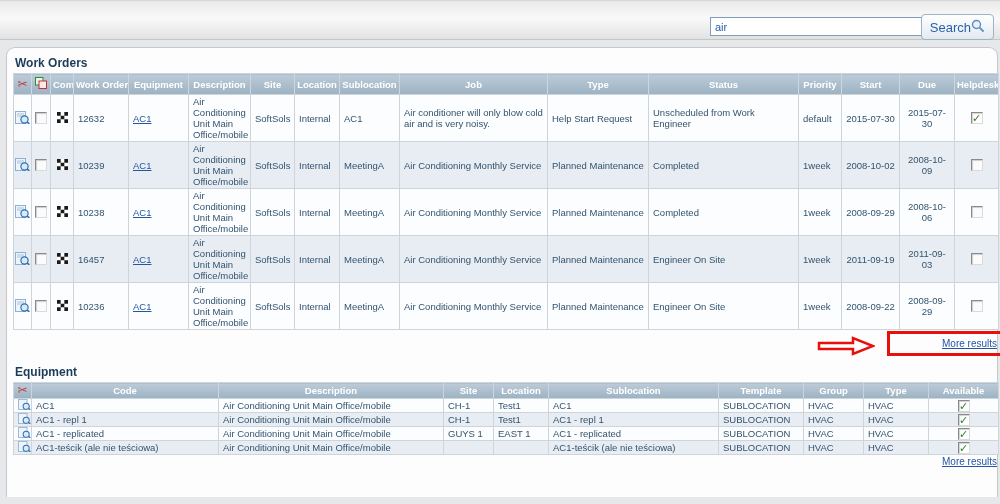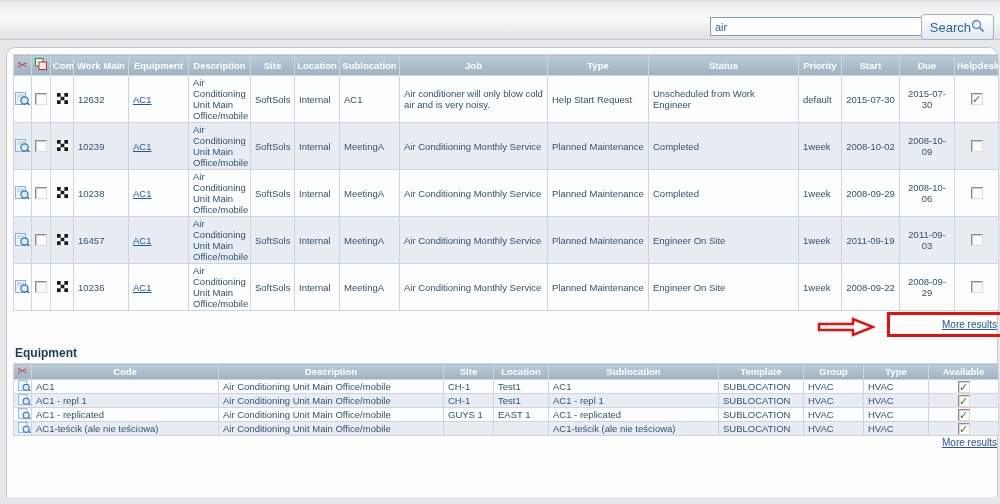--- a/index.html
+++ b/index.html
@@ -80,20 +80,21 @@
     <span>Search</span>
     <span><svg width="14" height="14" viewBox="0 0 14 14">
           <circle cx="5.5" cy="5.5" r="4" fill="#e8f1fa" stroke="#5e8fc0" stroke-width="1.4"></circle>
           <line x1="8.6" y1="8.6" x2="12.6" y2="12.6" stroke="#5e8fc0" stroke-width="2"></line>
         </svg></span>
   </button>
 </div>
 
 <div class="panel">
 
+  <div class="sec-title">Work Orders</div>
   <table class="wo-table">
     <colgroup>
       <col style="width:18px">
         <col style="width:19px">
         <col style="width:23px">
         <col style="width:55px">
       <col style="width:60px">
         <col style="width:62px">
         <col style="width:44px">
         <col style="width:45px">
@@ -107,21 +108,21 @@
         <col style="width:44px">
     </colgroup>
     <thead>
       <tr>
         <th class="icon-cell"><span class="scissors">✂</span></th>
         <th class="icon-cell"><span><svg width="12" height="12" viewBox="0 0 12 12">
                 <rect x="0.5" y="0.5" width="7.5" height="7.5" fill="#eaf5ea" stroke="#2e8b2e"></rect>
                 <rect x="4" y="4" width="7.5" height="7.5" fill="#fbeaea" stroke="#c33333"></rect>
               </svg></span></th>
         <th>Comp</th>
-        <th>Work Main</th>
+        <th>Work Order</th>
         <th>Equipment</th>
         <th>Description</th>
         <th>Site</th>
         <th>Location</th>
         <th>Sublocation</th>
         <th>Job</th>
         <th>Type</th>
         <th>Status</th>
         <th>Priority</th>
         <th>Start</th>

